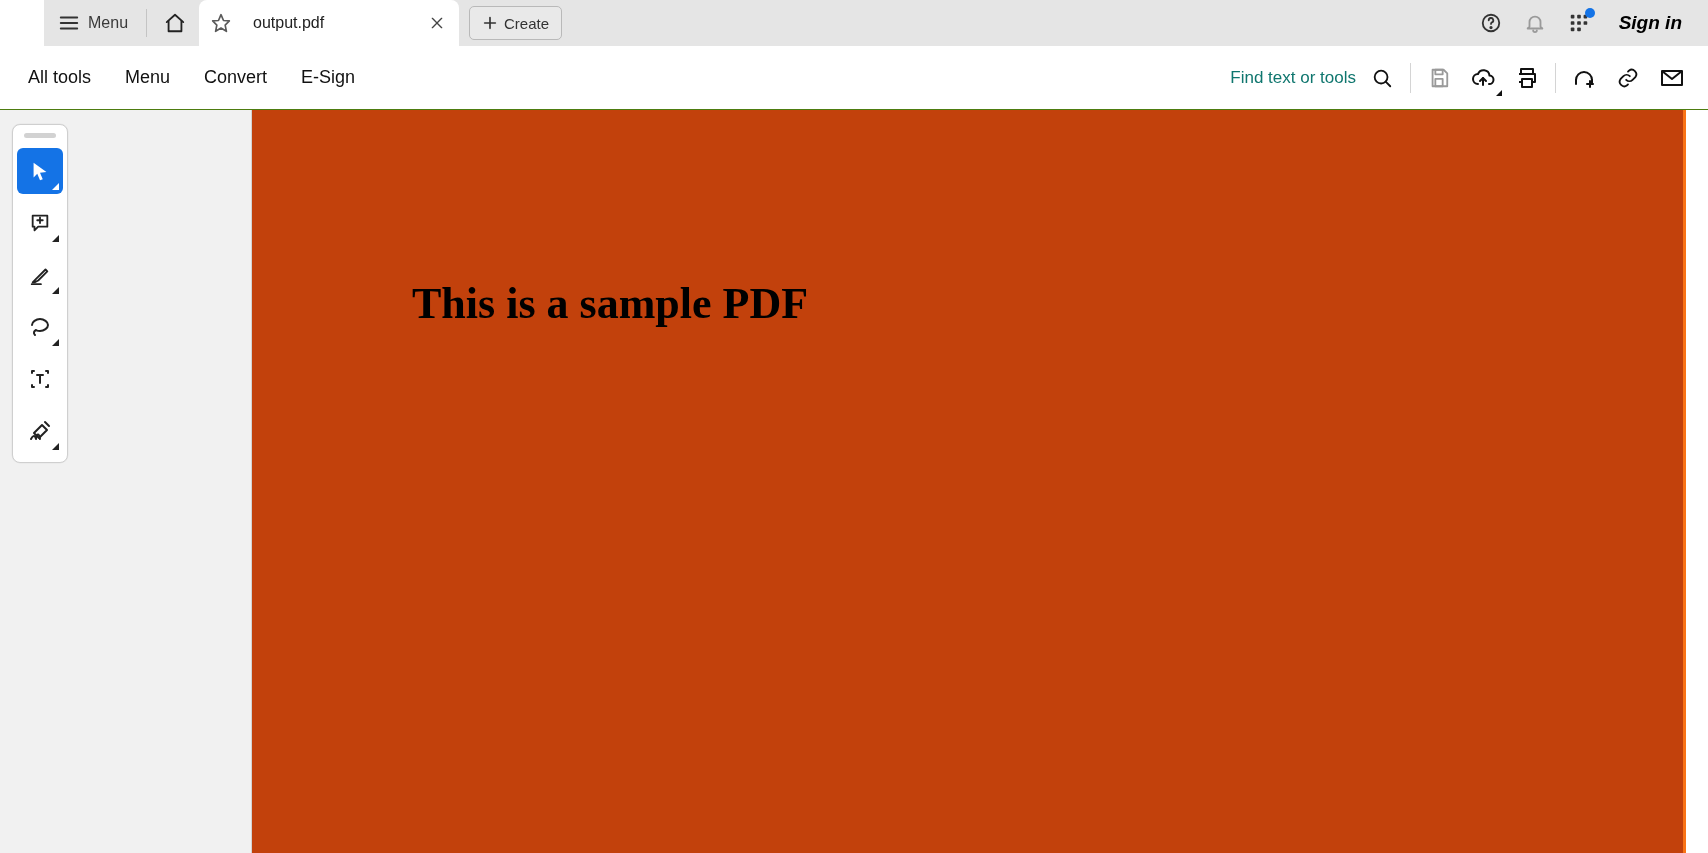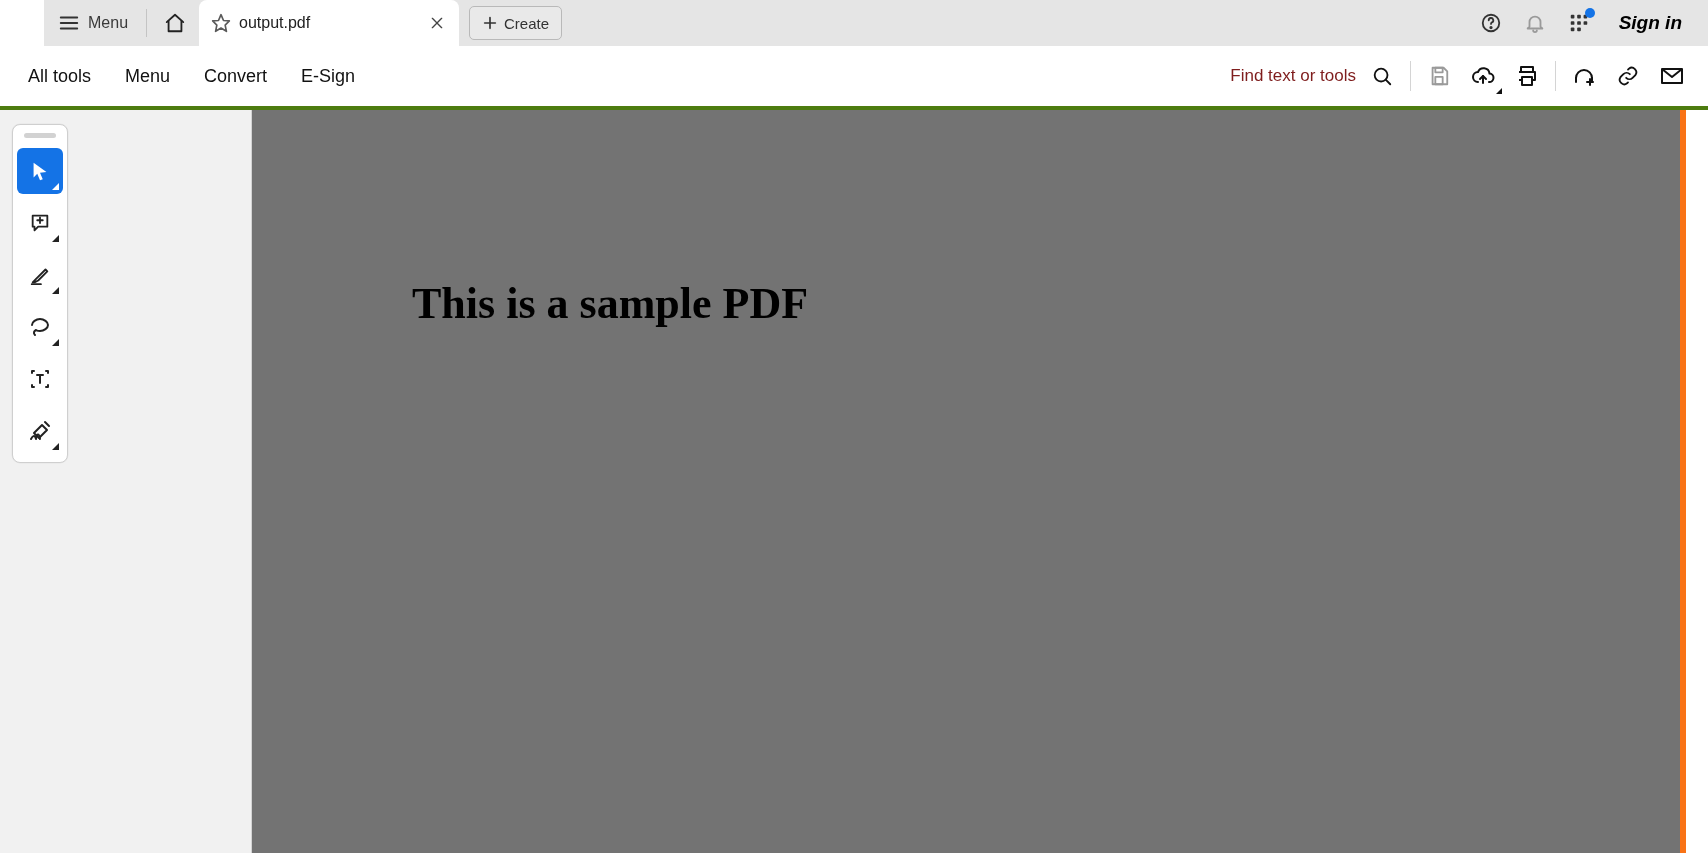--- a/index.html
+++ b/index.html
@@ -32,21 +32,21 @@
     width: 40px; height: 38px;
     display: flex; align-items: center; justify-content: center;
     cursor: pointer; border-radius: 4px;
   }
   .tab {
     display: flex; align-items: center;
     height: 46px;
     background: #fff;
     border-radius: 8px 8px 0 0;
     padding: 0 8px 0 12px;
-    gap: 8px;
+    gap: 22px;
     margin-left: 4px;
     min-width: 260px;
     align-self: flex-end;
   }
   .tab-title { font-size: 16px; color: #222; flex: 1; }
   .tab-close {
     width: 28px; height: 28px; display: flex; align-items:center; justify-content:center;
     border-radius: 4px; cursor: pointer;
   }
   .create-btn {
@@ -68,30 +68,30 @@
     border-radius: 4px; cursor: pointer; position: relative;
   }
   .sign-in {
     font-size: 19px; font-weight: 600; color:#000;
     padding: 0 16px; cursor: pointer; height: 38px;
     display:flex; align-items:center; border-radius:4px;font-style:italic;
   }
   
   .toolbar {
     height: 64px;
-    border-bottom: 4px solid #4d7c0f;
+    border-bottom: 1px solid #4d7c0f;
     display: flex; align-items:center;
     padding: 0 14px 0 16px;
   }
   .menu-item {
     font-size: 18px; color: #111; padding: 8px 12px; margin-right: 10px;
     cursor: pointer; border-radius: 4px;
   }
   .toolbar-spacer { flex: 1; }
-  .search-hint { font-size: 17px; color:#7f1d1d; margin-right: 4px; cursor: pointer; }
+  .search-hint { font-size: 17px; color:#0f766e; margin-right: 4px; cursor: pointer; }
   .tb-icon-btn {
     width: 44px; height: 42px;
     display:flex; align-items:center; justify-content:center;
     border-radius: 5px; cursor: pointer;
     position: relative;
   }
   .tb-sep { width:1px; height:30px; background:#d4d4d4; margin: 0 6px; }
   
   .corner-mark::after{
     content:''; position:absolute; right:3px; bottom:3px;
@@ -135,22 +135,22 @@
   .doc-scroll-area {
     flex:1;
     background:#fff;
     position: relative;
     overflow: hidden;
   }
   .page {
     position:absolute;
     left:0; right:22px; top:0;
     height: 100%;
-    background:#737373;
-    border-right: 6px solid #f97316;
+    background:#c2410c;
+    border-right: 3px solid #f97316;
   }
   .page-content {
     padding: 168px 0 0 160px;
     font-family: "Times New Roman", Times, serif;
   }
   .heading {
     font-size: 44px;
     font-weight: 700;
     color:#000;
     margin:0;

